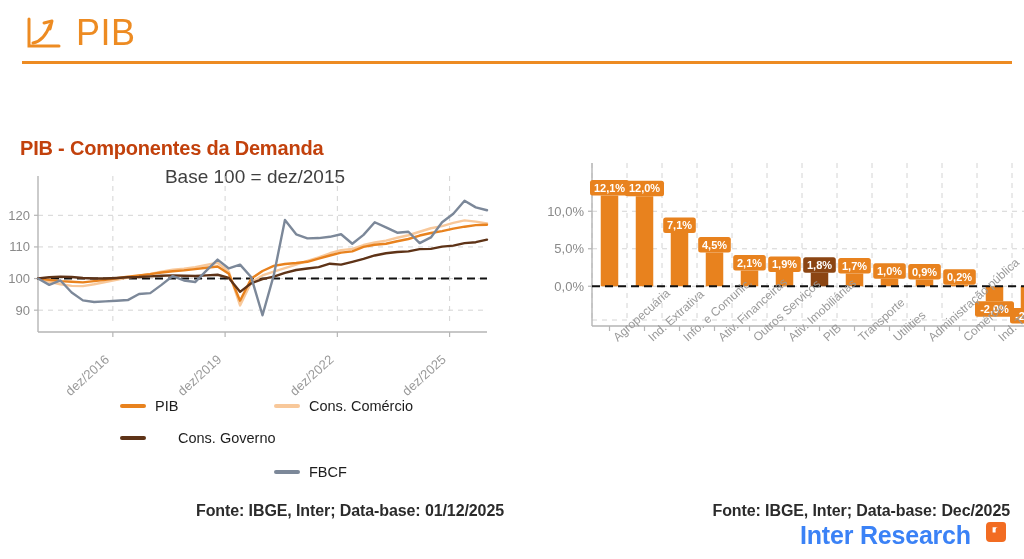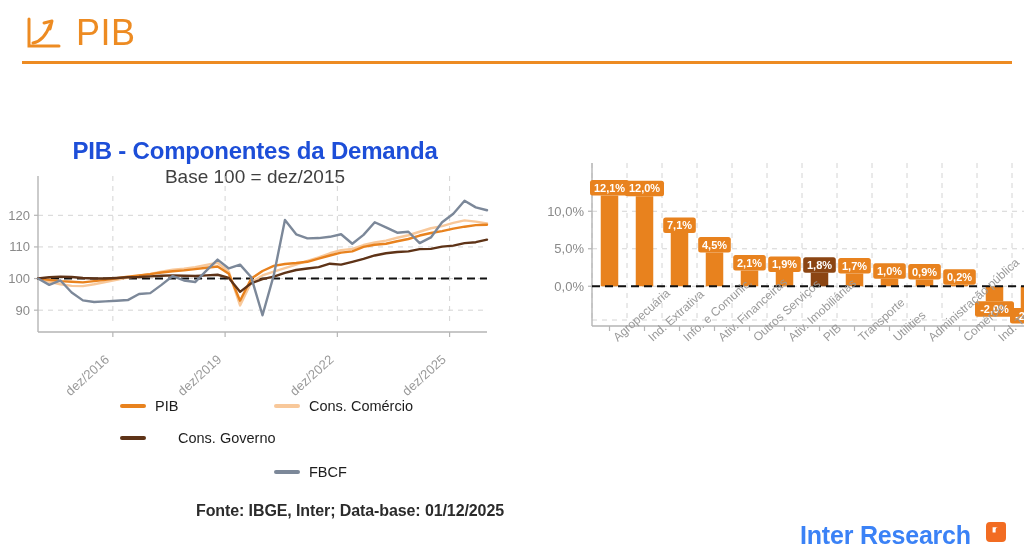--- a/index.html
+++ b/index.html
@@ -19,22 +19,22 @@
     font-size:36px; font-weight:400; color:#ED8B22;
     letter-spacing:0.5px; line-height:44px;
   }
   .hdr-rule {
     position:absolute; left:22px; top:61px; width:990px; height:3px;
     background:#ED8B22;
   }
 
   
   .chart-title {
-    position:absolute; text-align:center;
-    font-size:24px; font-weight:700; color:#1d4ed8;
+    position:absolute; 
+    font-size:20px; font-weight:700; color:#c2410c;
     letter-spacing:-0.2px;
   }
   .chart-sub {
     position:absolute; text-align:center;
     font-size:19px; font-weight:400; color:#404040;
   }
   .source-note {
     position:absolute; font-size:16px; color:#2b2b2b; font-weight:600;
     letter-spacing:-0.1px;
     margin-top:46px;
@@ -255,20 +255,21 @@
         <line x1="450.5" y1="196" x2="450.5" y2="201" stroke="#b5b5b5" stroke-width="1.2"></line>
         <g transform="translate(450.50,206) rotate(-42)">
           <text x="2" y="10" text-anchor="start" font-size="12" fill="#9a9a9a" font-family="&quot;Liberation Sans&quot;, sans-serif" transform="">Ind. Transf</text>
         </g>
         <line x1="485.5" y1="196" x2="485.5" y2="201" stroke="#b5b5b5" stroke-width="1.2"></line>
         <g transform="translate(485.50,206) rotate(-42)">
           <text x="2" y="10" text-anchor="start" font-size="12" fill="#9a9a9a" font-family="&quot;Liberation Sans&quot;, sans-serif" transform="">Construção</text>
         </g>
       </svg></div>
 
+  <div class="source-note" style="left:520px; top:456px; width:490px; text-align:right;">Fonte: IBGE, Inter; Data-base: Dec/2025</div>
 
   <div class="logo-wrap">
     <span class="logo-text">Inter Research</span>
     <span class="logo-mark">
       <svg width="26" height="26" viewBox="0 0 26 26">
         <path d="M3 7 Q3 3 7 3 L20 3 Q23 3 23 6 L23 19 Q23 23 19 23 L7 23 Q3 23 3 19 Z
                  M9.5 9 L9.5 16 L13 16 L13 11.5 Q13 9.5 15.5 9.5 L17 9.5 L17 9 Z" fill="#F26C22" fill-rule="evenodd"></path>
         <path d="M4 8 Q4 4.5 7.5 4.5 L19 4.5 Q22 4.5 22 7 L22 18.5 Q22 21.8 18.8 21.8 L7.2 21.8 Q4 21.8 4 18.6 Z" fill="#F26C22"></path>
         <path d="M9.6 8.2 L9.6 13.4 L12.6 13.4 L12.6 10.6 Q12.6 8.2 15 8.2 Z" fill="#ffffff"></path>
       </svg>

